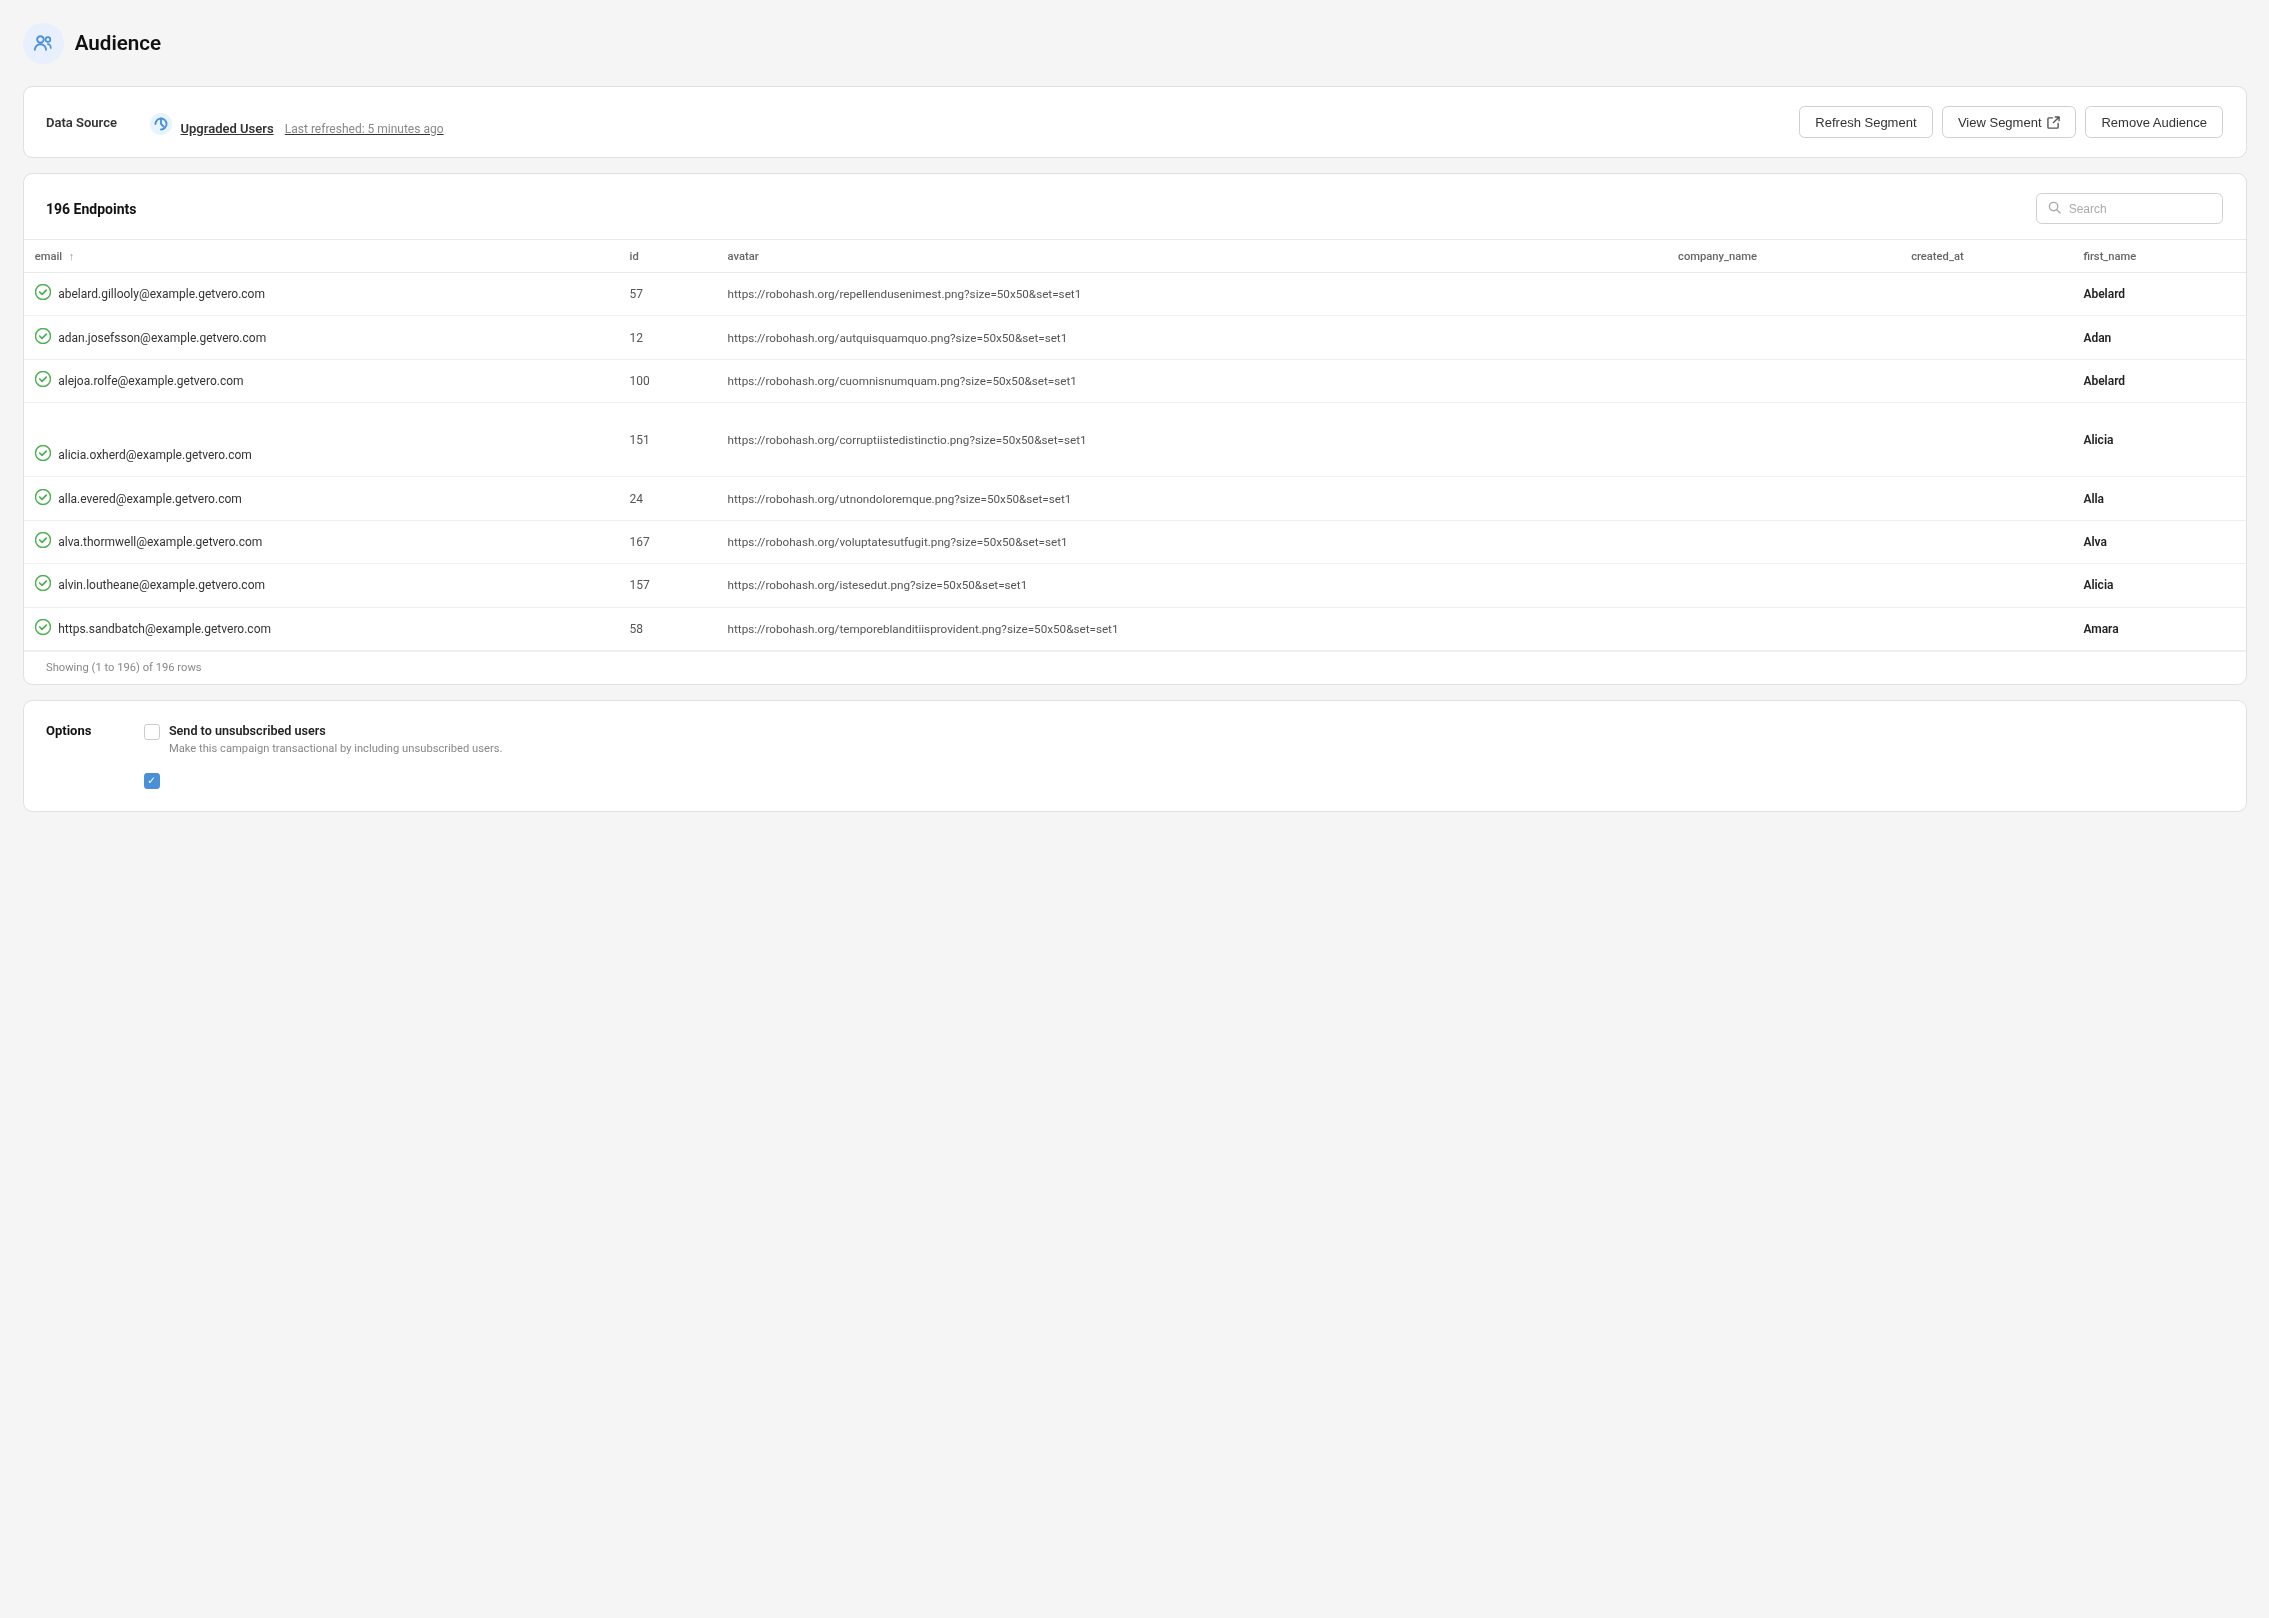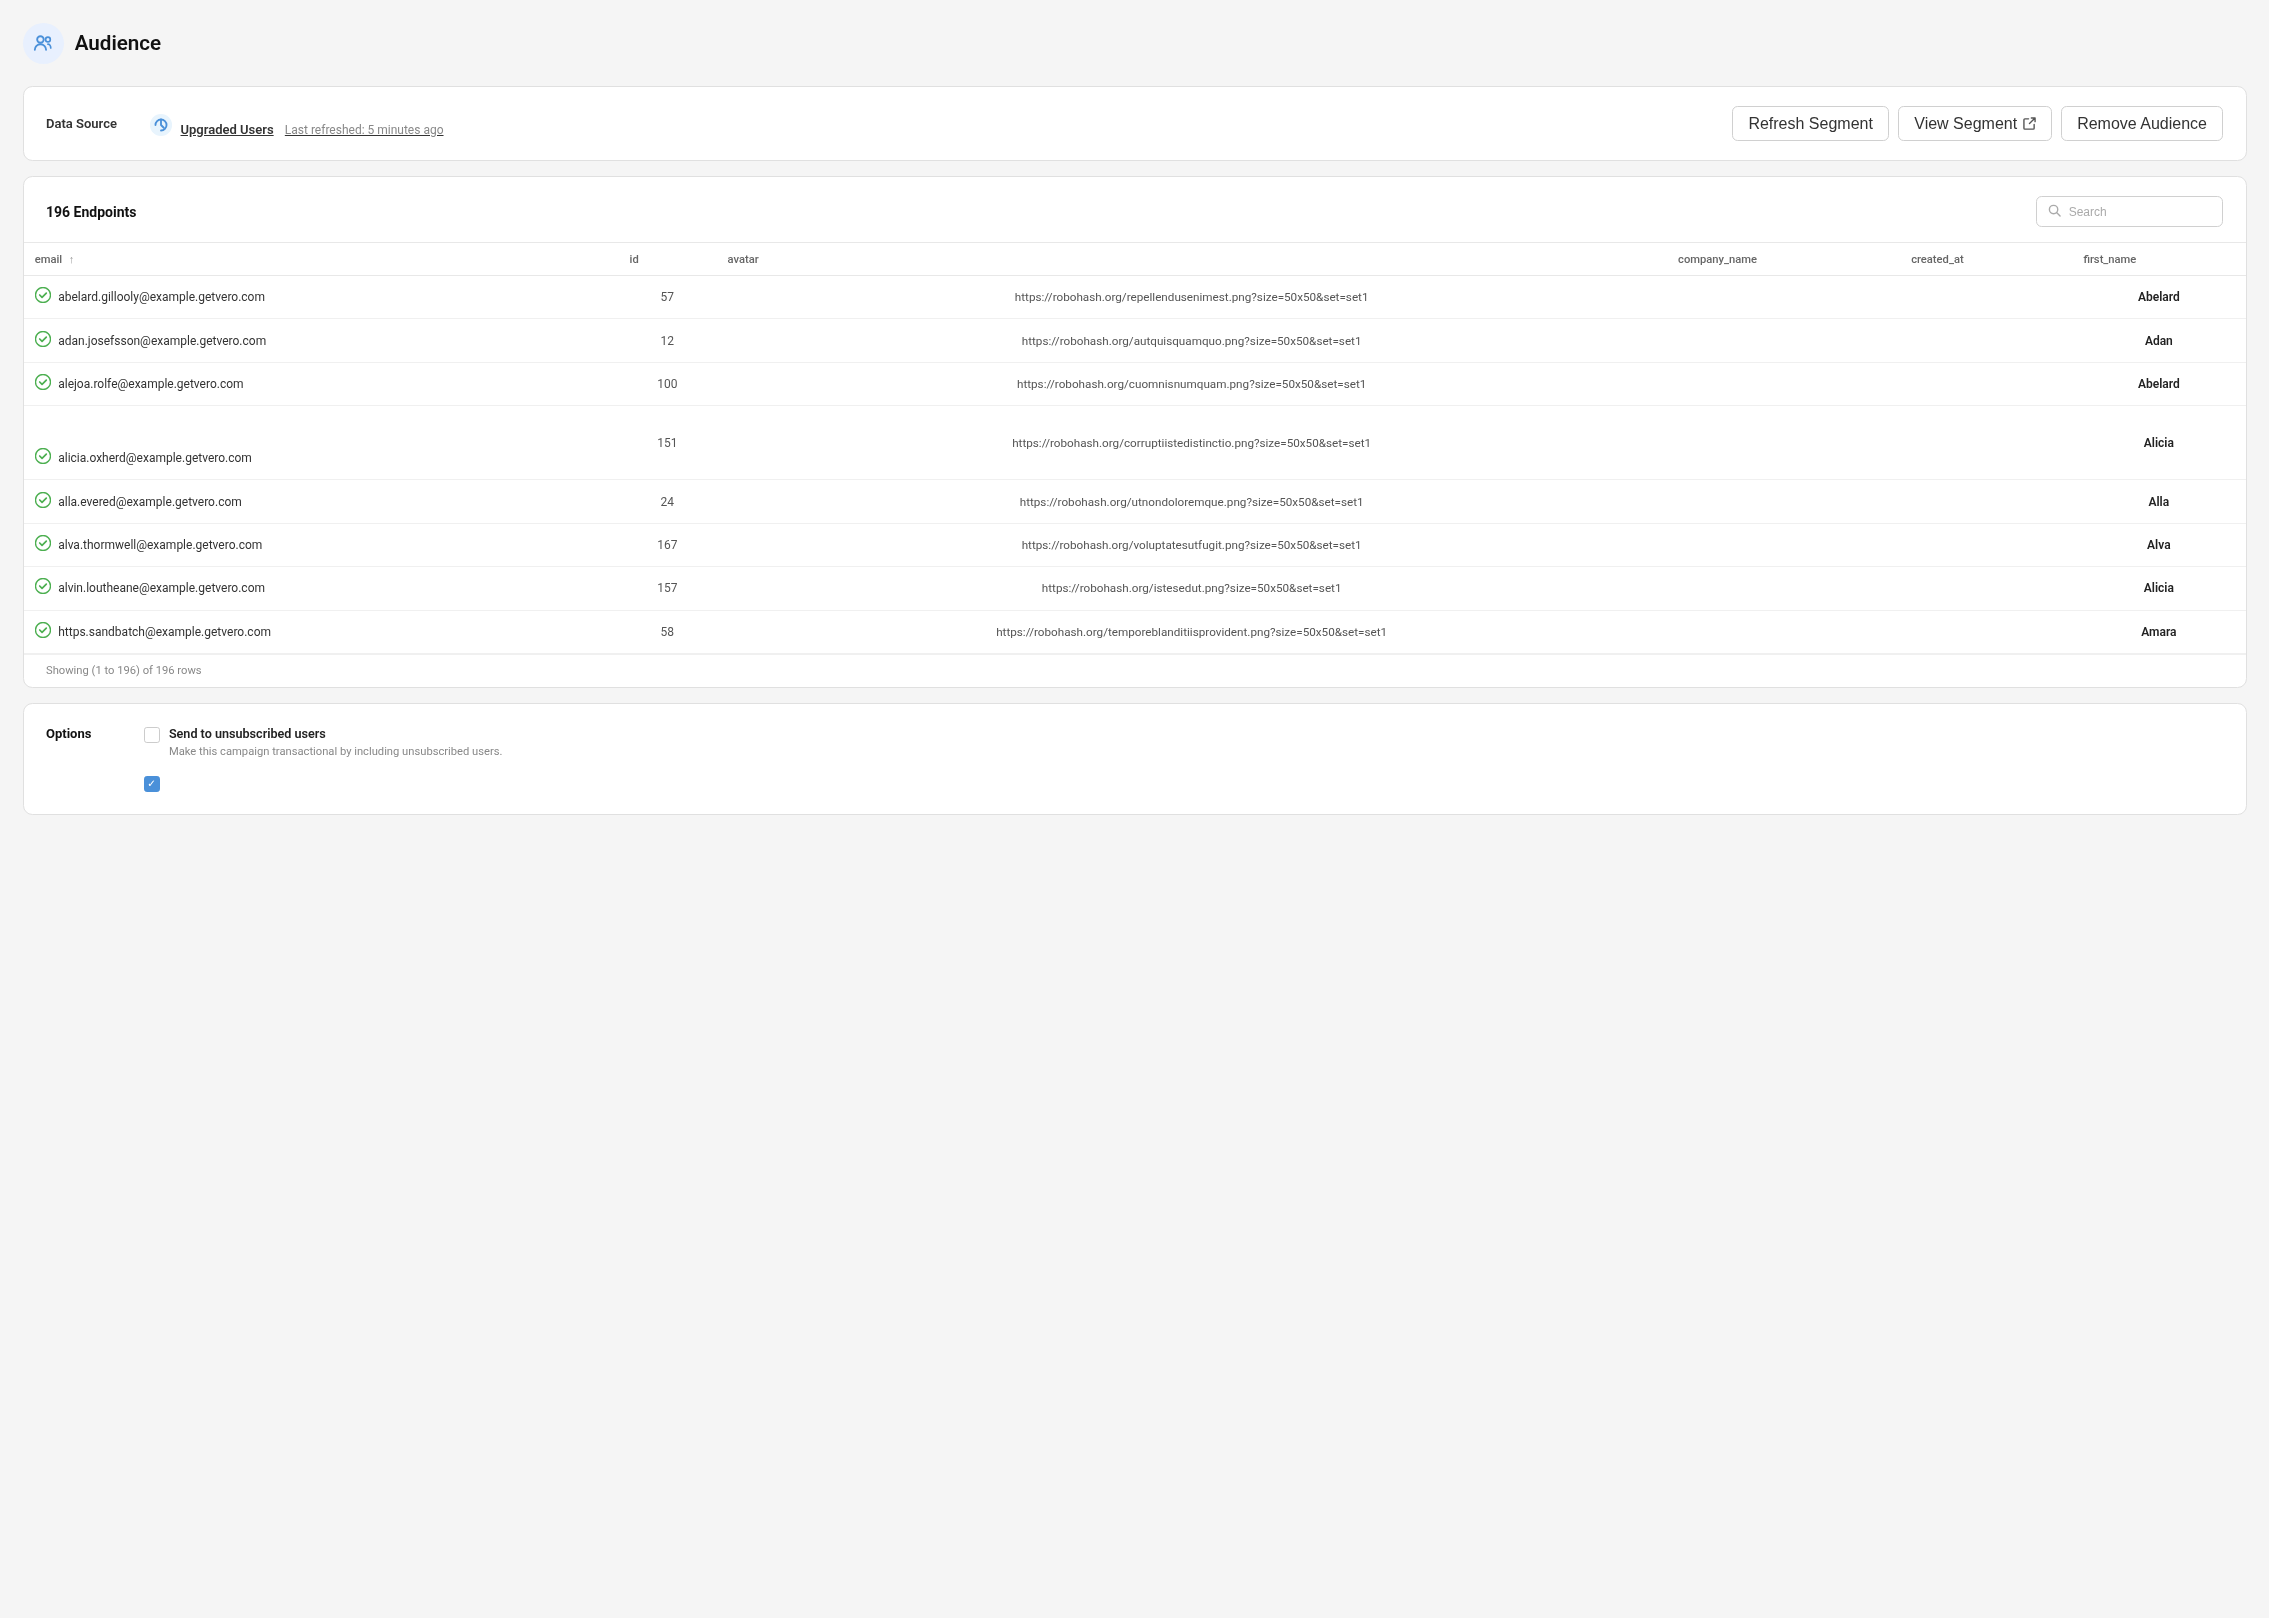--- a/index.html
+++ b/index.html
@@ -72,21 +72,21 @@
       color: #888;
       margin-left: 3.7px;
       margin-top: 13px;
     }
     .datasource-actions {
       display: flex;
       gap: 9.4px;
     }
     .btn {
       padding: 7.5px 15px;
-      font-size: 16px;
+      font-size: 13px;
       font-weight: 500;
       border-radius: 5.6px;
       cursor: pointer;
       border: 0.9px solid #d0d0d0;
       background: #fff;
       color: #333;
       display: flex;
       align-items: center;
       gap: 5.6px;
     }
@@ -155,21 +155,20 @@
     tbody tr {
       border-bottom: 0.9px solid #f0f0f0;
     }
     tbody tr:last-of-type.data-row {
       border-bottom: 0.9px solid #f0f0f0;
     }
     td {
       padding: 11.2px 11.2px;
       color: #333;
       vertical-align: middle;
-      text-align: center;
     }
     .check-icon {
       color: #4caf50;
       font-size: 15px;
       flex-shrink: 0;
     }
     .email-text { color: #333; }
     td.id-cell { color: #555; }
     td.avatar-cell { color: #555; font-size: 11.7px; }
     td.fname-cell { font-weight: 600; color: #222; }

